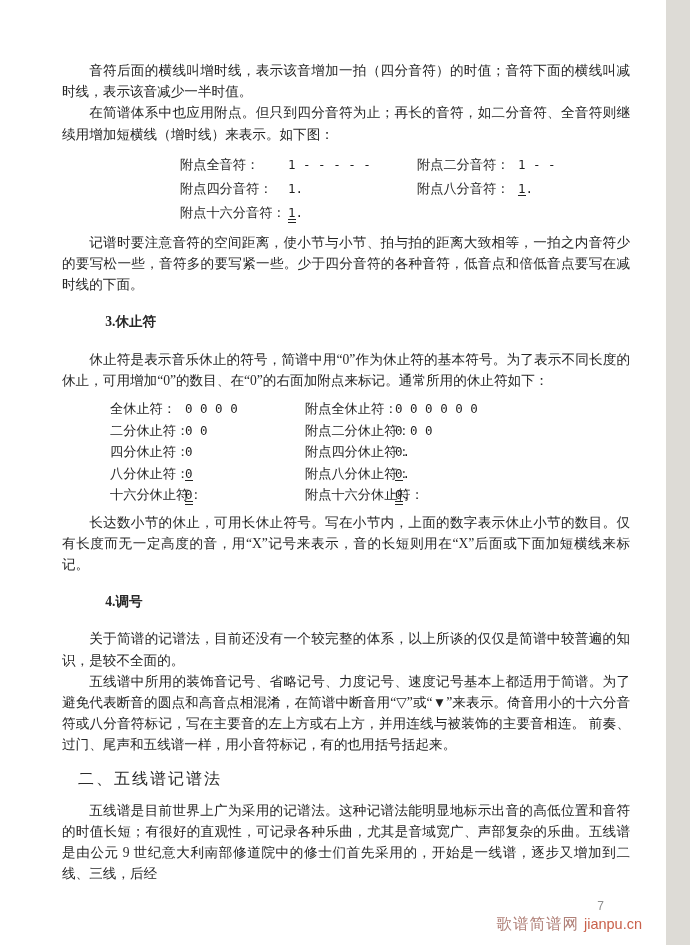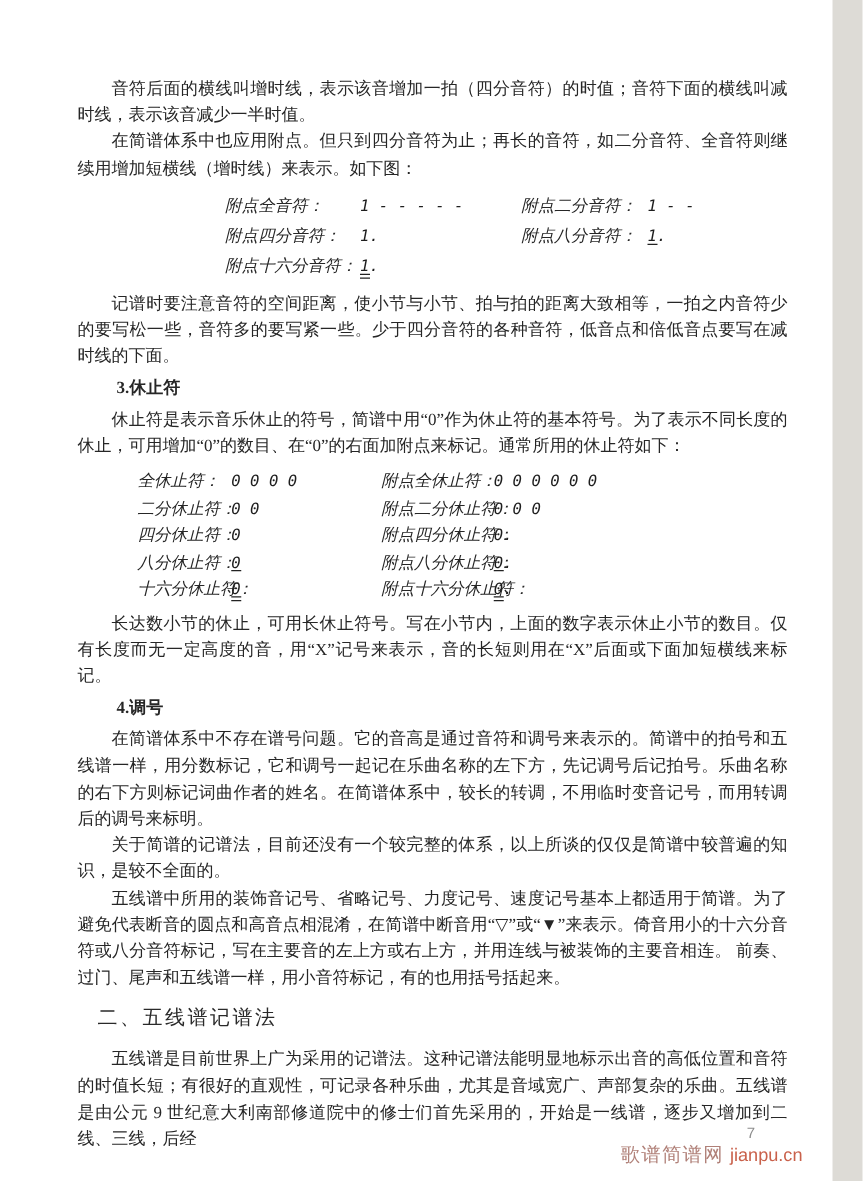--- a/index.html
+++ b/index.html
@@ -16,37 +16,37 @@
   .content {
     position:absolute;
     left:62px; top:60px;
     width:568px;
     font-size:13.6px;
     line-height:21.2px;
     text-align:justify;
   }
 
   .para { margin:0; text-indent:2em; }
-  .subhead { margin:4px; text-indent:2em; font-weight:bold; }
+  .subhead { margin:16px; text-indent:2em; font-weight:bold; }
 
   .section-title {
     margin:7px 0 5px 0;
     text-indent:1em;
     font-size:16px;
     font-weight:400;
     line-height:32px;
     letter-spacing:2px;
     color:#2a2a2a;
   }
 
   
   .ntable { font-size:13.2px; }
   .ntable.dotted { margin:8px 0 7px 118px; }
   .ntable.rests  { margin:7px 0 6px 48px; }
-  .trow { display:flex; align-items:flex-end;font-style:italic; }
+  .trow { display:flex; align-items:flex-end; }
   .dotted .trow { line-height:24px; }
   .rests  .trow { line-height:21.5px; }
   .tlabel { white-space:nowrap; }
   .dotted .tlabel.c1 { width:108px; }
   .dotted .tval.c2   { width:129px; }
   .dotted .tlabel.c3 { width:101px; }
   .rests  .tlabel.c1 { width:75px; }
   .rests  .tval.c2   { width:120px; }
   .rests  .tlabel.c3 { width:90px; }
   .tval {
@@ -144,21 +144,20 @@
       <div class="trow">
         <span class="tlabel c1">十六分休止符：</span>
         <span class="tval c2"><span class="num u2">0</span><span></span></span>
         <span class="tlabel c3">附点十六分休止符：</span>
         <span class="tval c4"><span class="num u2">0</span><span>.</span></span>
       </div>
     </div>
 
     <p class="para">长达数小节的休止，可用长休止符号。写在小节内，上面的数字表示休止小节的数目。仅有长度而无一定高度的音，用“X”记号来表示，音的长短则用在“X”后面或下面加短横线来标记。</p>
     <p class="subhead">4.调号</p>
-    <p class="para">在简谱体系中不存在谱号问题。它的音高是通过音符和调号来表示的。简谱中的拍号和五线谱一样，用分数标记，它和调号一起记在乐曲名称的左下方，先记调号后记拍号。乐曲名称的右下方则标记词曲作者的姓名。在简谱体系中，较长的转调，不用临时变音记号，而用转调后的调号来标明。</p>
     <p class="para">关于简谱的记谱法，目前还没有一个较完整的体系，以上所谈的仅仅是简谱中较普遍的知识，是较不全面的。</p>
     <p class="para">五线谱中所用的装饰音记号、省略记号、力度记号、速度记号基本上都适用于简谱。为了避免代表断音的圆点和高音点相混淆，在简谱中断音用“▽”或“▼”来表示。倚音用小的十六分音符或八分音符标记，写在主要音的左上方或右上方，并用连线与被装饰的主要音相连。 前奏、过门、尾声和五线谱一样，用小音符标记，有的也用括号括起来。</p>
 
     <h2 class="section-title">二、五线谱记谱法</h2>
 
     <p class="para">五线谱是目前世界上广为采用的记谱法。这种记谱法能明显地标示出音的高低位置和音符的时值长短；有很好的直观性，可记录各种乐曲，尤其是音域宽广、声部复杂的乐曲。五线谱是由公元 9 世纪意大利南部修道院中的修士们首先采用的，开始是一线谱，逐步又增加到二线、三线，后经</p>
   </div>
 
   <div class="page-number">7</div>
   <div class="watermark">

